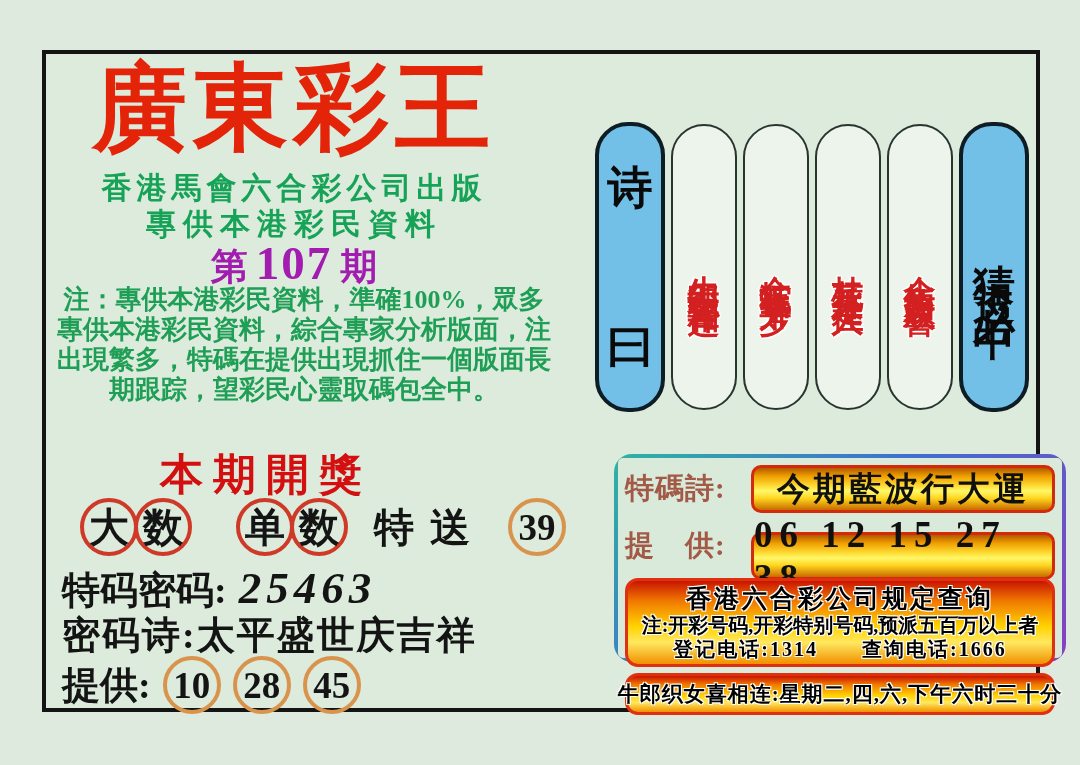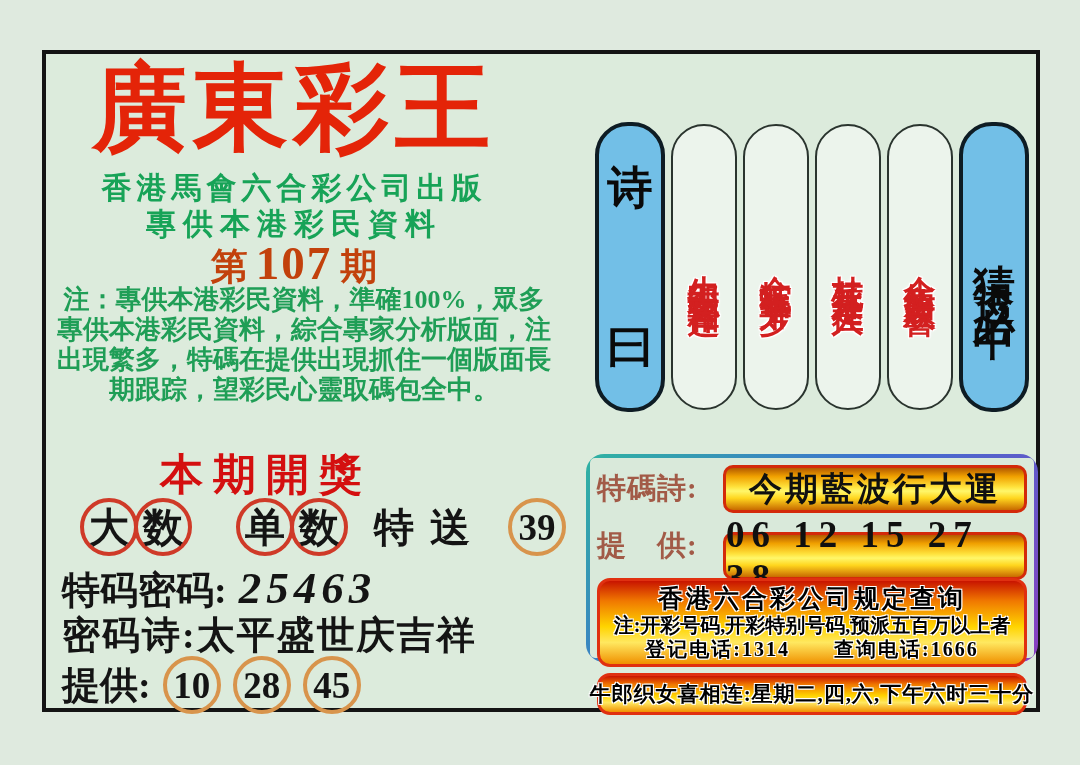--- a/index.html
+++ b/index.html
@@ -22,21 +22,21 @@
   .title{
     left:0;top:2px;width:496px;text-align:center;
     font-size:95px;font-weight:bold;color:#e42408;
     letter-spacing:6px;line-height:1.1;
   }
   .sub1{left:0;top:114px;width:496px;text-align:center;
     font-size:30px;font-weight:bold;color:#17a357;letter-spacing:5px;}
   .sub2{left:0;top:150px;width:496px;text-align:center;
     font-size:30px;font-weight:bold;color:#17a357;letter-spacing:7px;}
   .issue{left:0;top:182px;width:496px;text-align:center;
-    font-size:37px;font-weight:bold;color:#c2410c;}
+    font-size:37px;font-weight:bold;color:#a21caf;}
   .issue .num{font-size:47px;letter-spacing:2px;padding:0 8px;}
   .notice{left:8px;top:231px;width:500px;text-align:center;
     font-size:26px;line-height:30px;font-weight:bold;color:#1f9e56;}
   .draw-heading{left:0;top:392px;width:440px;text-align:center;
     font-size:43px;font-weight:bold;color:#d40f0f;letter-spacing:10px;}
   .num-row{left:34px;top:444px;display:flex;align-items:center;}
   .circle{
     width:50px;height:50px;border:4px solid #cf3a28;border-radius:50%;
     display:flex;align-items:center;justify-content:center;
     font-size:40px;font-weight:bold;color:#141414;flex:none;
@@ -68,21 +68,21 @@
   .vtext{writing-mode:vertical-rl;text-orientation:upright;}
   .pill.light .vtext{
     color:#d32020;font-size:32px;font-weight:bold;letter-spacing:5px;
     text-shadow:-1px -1px 0 #fff,1px -1px 0 #fff,-1px 1px 0 #fff,1px 1px 0 #fff,0 0 4px #fff;
   }
   .two-chars{display:flex;flex-direction:column;justify-content:space-between;
     height:218px;font-size:45px;font-weight:bold;color:#0a0a0a;text-align:center;}
   .pill .vtext.big{font-size:42px;font-weight:bold;color:#0a0a0a;letter-spacing:18px;}
   
   .special-box{
-    position:absolute;left:540px;top:400px;width:452px;height:208px;
+    position:absolute;left:568px;top:400px;width:452px;height:208px;
     background:linear-gradient(135deg,#2fb3a2 0%,#3f6fd0 45%,#8a3fc0 100%);
     border-radius:18px;padding:4px;box-sizing:border-box;
   }
   .special-inner{
     width:100%;height:100%;background:#d9e9da;border-radius:5px;
     padding:6px 7px;box-sizing:border-box;display:flex;flex-direction:column;
   }
   .sp-row{display:flex;align-items:center;height:50px;margin-bottom:7px;flex:none;}
   .sp-label{width:126px;font-size:29px;font-weight:bold;color:#a25a47;
     letter-spacing:1px;flex:none;white-space:nowrap;}

